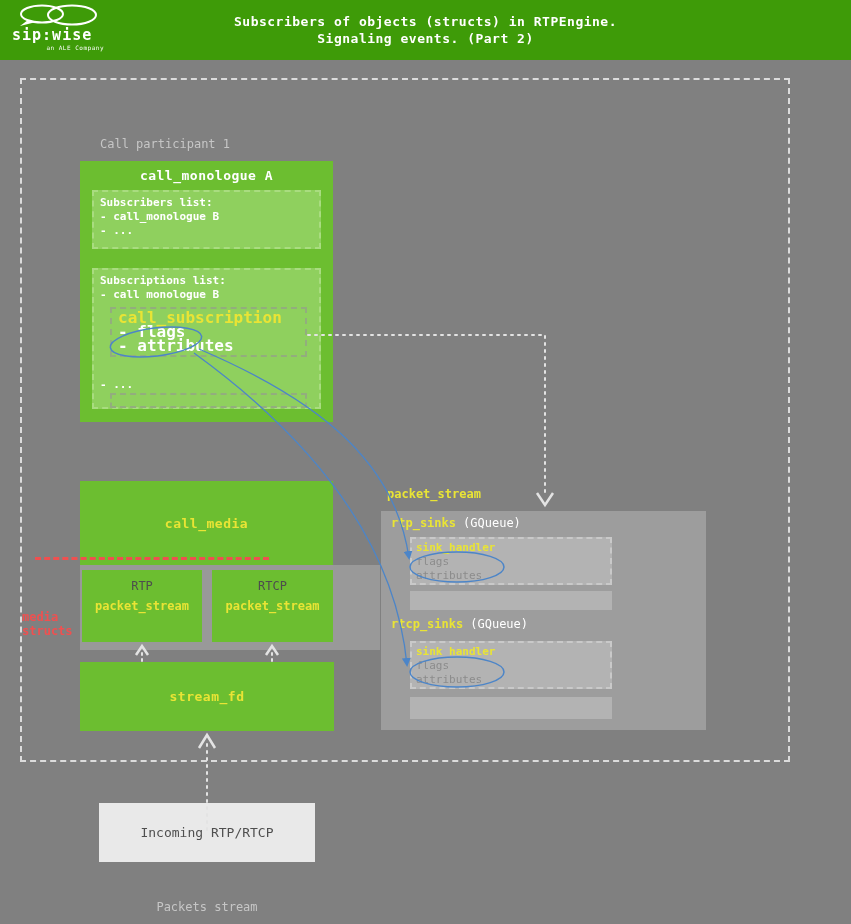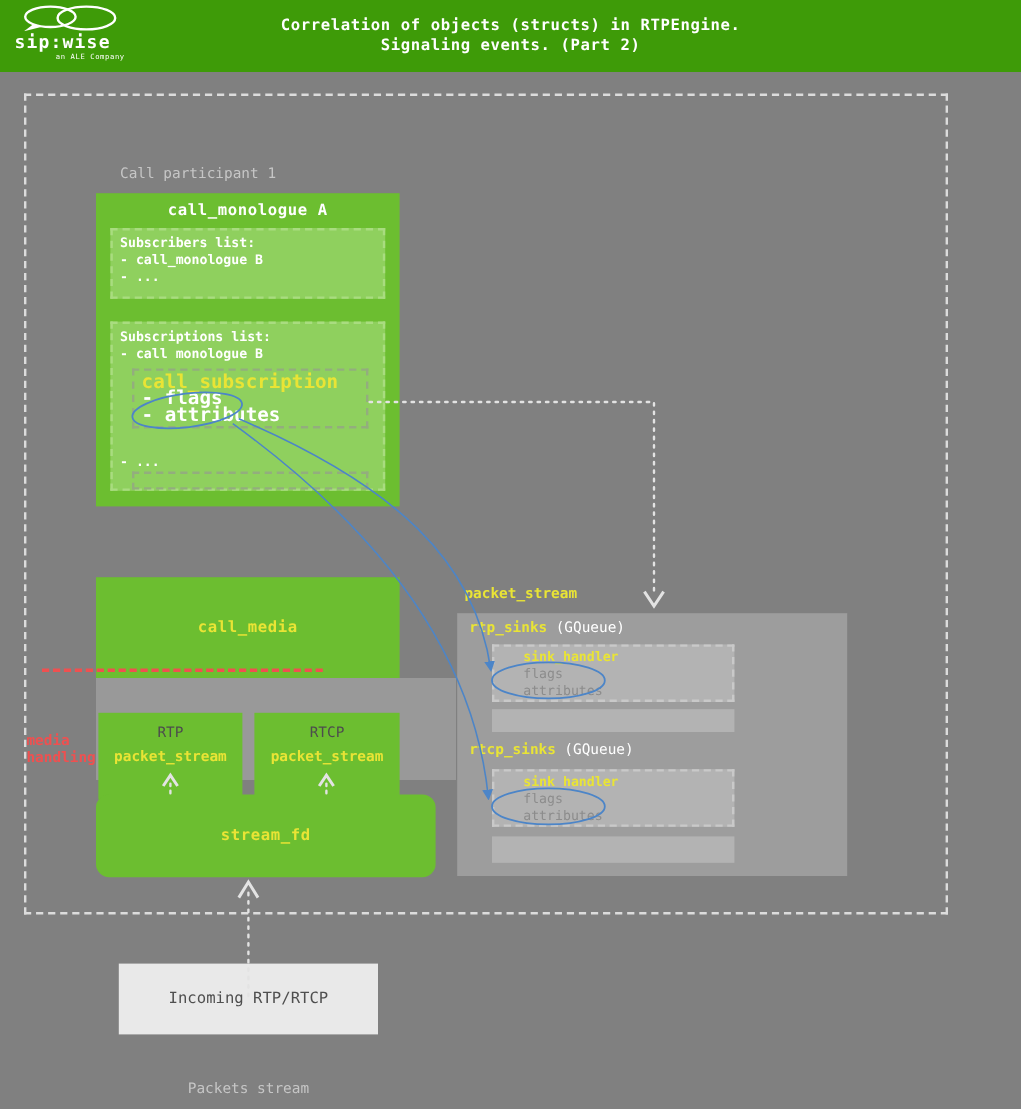--- a/index.html
+++ b/index.html
@@ -39,39 +39,39 @@
   .ellipsis-line { position:absolute; left:6px; top:108px; }
   .empty-dashed { position:absolute; left:16px; top:123px; width:197px; height:15px; border:2px dashed #93ad7e; }
 
   #call-media { left:80px; top:481px; width:253px; height:84px; }
   #call-media .t { font-weight:bold; font-size:13px; letter-spacing:0.5px; }
 
   #media-line { left:35px; top:557px; width:234px; height:0; border-top:3px dashed #ef5050; }
   #media-label { left:22px; top:566px; color:#ef5050; font-weight:bold; font-size:12px; line-height:14px;margin-top:44px; }
 
   #gray-subpanel { left:80px; top:565px; width:300px; height:85px; background:#999999; }
-  .ps-box { position:absolute; top:570px; height:72px; background:#6cbe30; text-align:center;margin-top:24px; }
+  .ps-box { position:absolute; top:570px; height:72px; background:#6cbe30; text-align:center; }
   #rtp-box  { left:82px;  width:120px; }
   #rtcp-box { left:212px; width:121px; }
   .ps-box .small-label { color:#4d4d4d; font-size:12px; padding-top:9px; }
   .ps-box .ps-title { color:#e9e435; font-weight:bold; font-size:12px; margin-top:6px; }
 
-  #stream-fd { left:80px; top:662px; width:283px; height:69px;border-radius:11px; }
+  #stream-fd { left:80px; top:662px; width:254px; height:69px; }
   #stream-fd .t { font-weight:bold; font-size:13px; letter-spacing:0.5px; }
 
   
   #ps-label { left:387px; top:487px; font-weight:bold; font-size:12px; }
   #ps-panel { left:381px; top:511px; width:325px; height:219px; background:#9d9d9d; }
   .sinks-line { position:absolute; left:10px; font-size:12px; }
   .sinks-line .name { color:#e9e435; font-weight:bold; }
   .sinks-line .type { color:#ffffff; margin-left:7px; }
   #rtp-sinks-line { top:5px; }
   #rtcp-sinks-line { top:106px; }
   .sink-box { position:absolute; left:29px; width:202px; height:48px; background:#b3b3b3;
-              border:2px dashed #c9c9c9; padding:2px 24px; font-size:11px; line-height:14px; }
+              border:2px dashed #c9c9c9; padding:2px 4px; font-size:11px; line-height:14px; }
   .sink-box .sub-title { color:#e9e435; font-weight:bold; }
   .sink-box .dim { color:#8c8c8c; }
   #sink1 { top:26px; }
   #sink2 { top:130px; }
   .plain-box { position:absolute; left:29px; width:202px; background:#b3b3b3; }
   #plain1 { top:80px; height:19px; }
   #plain2 { top:186px; height:22px; }
 
   
   #incoming { left:99px; top:803px; width:216px; height:59px; background:#e9e9e9;
@@ -91,21 +91,21 @@
     <div id="logo">
       <svg width="92" height="22" viewBox="0 0 92 22">
         <ellipse cx="30" cy="10" rx="21" ry="8.5" fill="none" stroke="#ffffff" stroke-width="2"></ellipse>
         <ellipse cx="60" cy="11" rx="24" ry="9.5" fill="none" stroke="#ffffff" stroke-width="2"></ellipse>
         <path d="M16 16 L8 22 L24 18 Z" fill="#ffffff"></path>
       </svg>
       <div class="brand">sip:wise</div>
       <div class="tagline">an ALE Company</div>
     </div>
     <div id="header-title">
-      <div>Correlation of objects (structs) in RTPEngine.</div>
+      <div>Subscribers of objects (structs) in RTPEngine.</div>
       <div>Signaling events. (Part 2)</div>
     </div>
   </div>
 
   <div id="boundary" class="abs"></div>
 
   <div id="participant-label" class="abs caption-gray">Call participant 1</div>
 
   <div id="monologue" class="abs green">
     <div class="box-title">call_monologue A</div>
@@ -131,21 +131,21 @@
     </div>
   </div>
 
   <div id="call-media" class="abs green center-flex">
     <div class="t yellow">call_media</div>
   </div>
 
   <div id="media-line" class="abs"></div>
   <div id="media-label" class="abs">
     <div>media</div>
-    <div>handling</div>
+    <div>structs</div>
   </div>
 
   <div id="gray-subpanel" class="abs"></div>
   <div id="rtp-box" class="ps-box">
     <div class="small-label">RTP</div>
     <div class="ps-title">packet_stream</div>
   </div>
   <div id="rtcp-box" class="ps-box">
     <div class="small-label">RTCP</div>
     <div class="ps-title">packet_stream</div>

